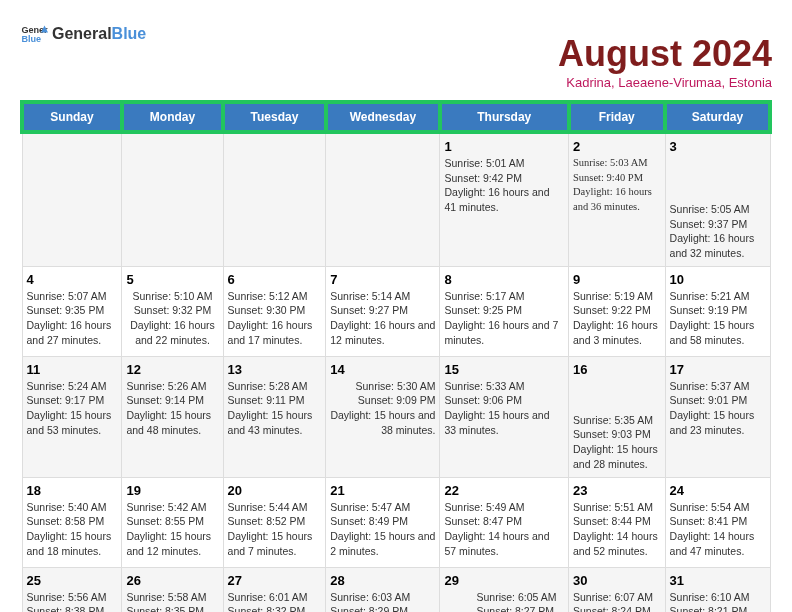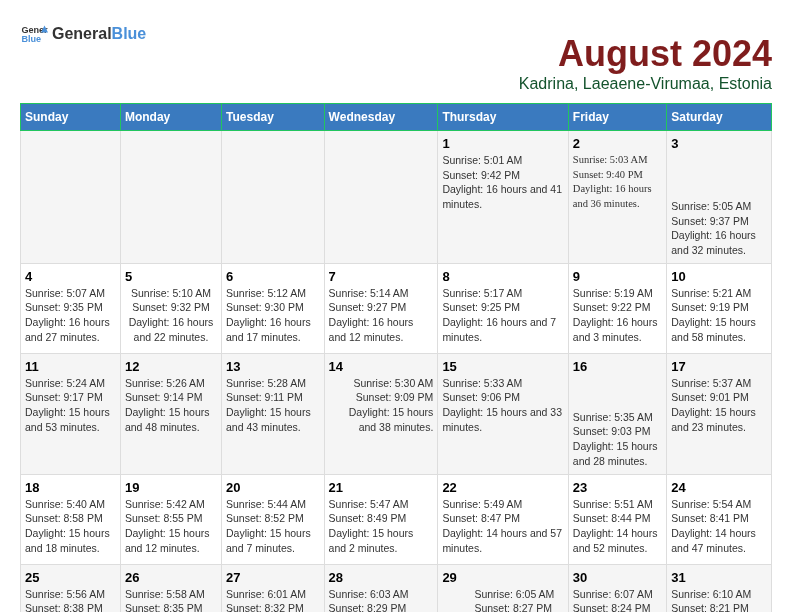--- a/index.html
+++ b/index.html
@@ -28,38 +28,38 @@
     .title-area {
       text-align: right;
     }
     .main-title {
       font-size: 36px;
       font-weight: bold;
       color: #7f1d1d;
       margin-top: 13px;
     }
     .subtitle {
-      font-size: 16px;
-      color: #14532d;
+      font-size: 13px;
+      color: #be185d;
     }
     table {
       width: 100%;
       border-collapse: collapse;
       font-size: 11px;
     }
     thead tr {
       background-color: #3a7abf;
       color: #fff;
     }
     thead th {
       padding: 6px 4px;
-      text-align: left;
+      text-align: center;
       font-size: 12px;
       font-weight: bold;
-      border: 1px solid #22c55e;
+      border: 4px solid #22c55e;
     }
     tbody tr {
       vertical-align: top;
     }
     tbody tr:nth-child(odd) {
       background-color: #f5f5f5;
     }
     tbody tr:nth-child(even) {
       background-color: #ffffff;
     }

